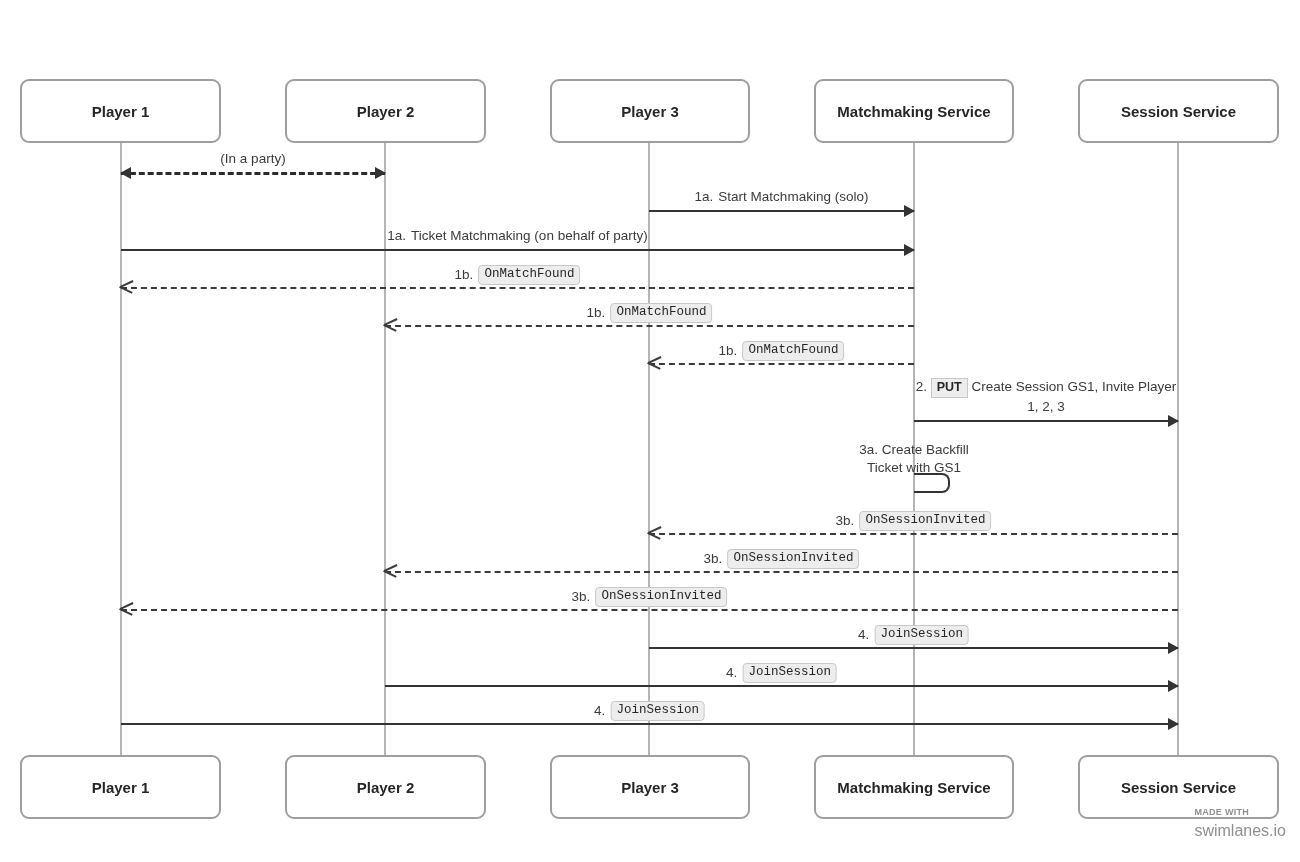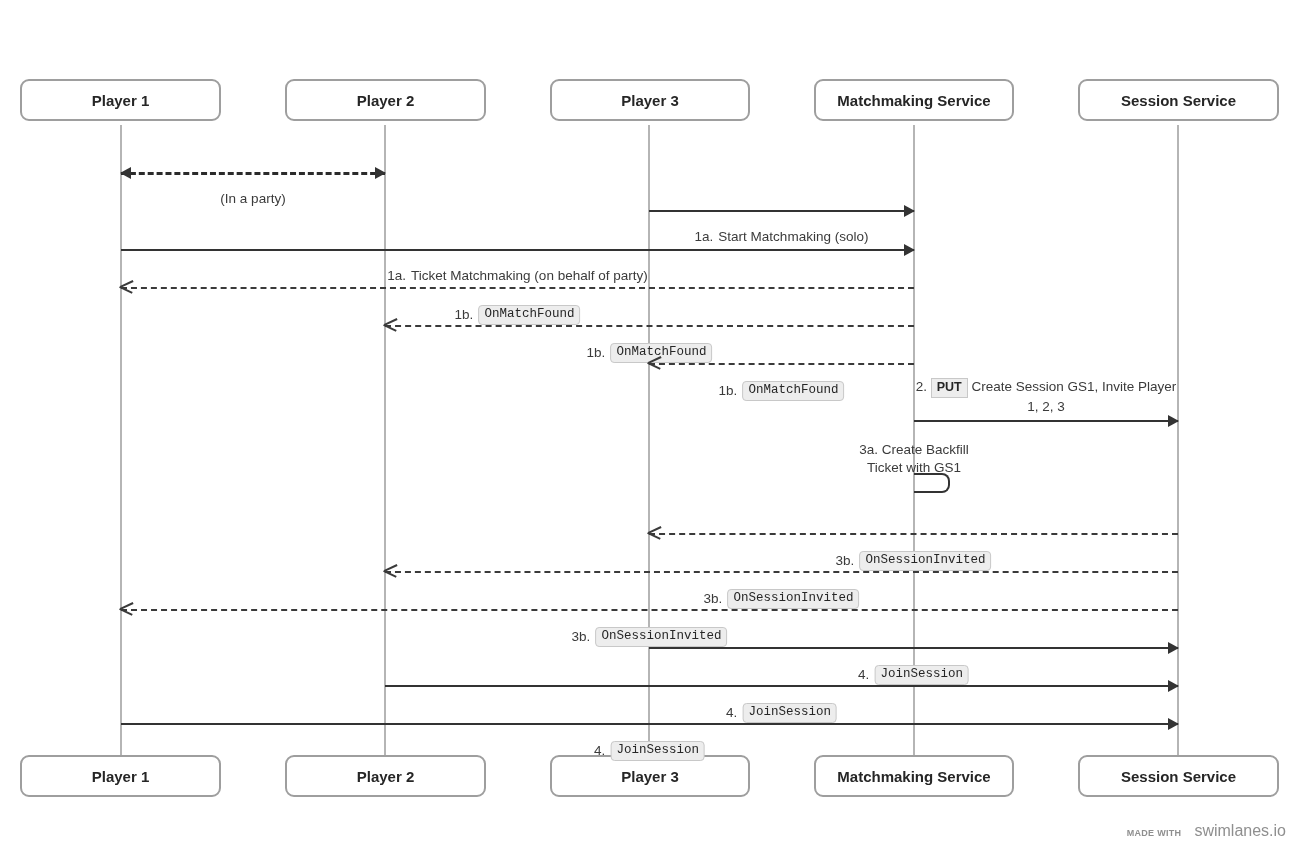--- a/index.html
+++ b/index.html
@@ -21,21 +21,21 @@
 
   
   .pbox{
     position:absolute;
     box-sizing:border-box;
     border:2px solid #9e9e9e;
     border-radius:9px;
     background:#fff;
     display:flex;align-items:center;justify-content:center;
     font-size:15px;font-weight:bold;color:#262626;
-    height:42px;
+    height:64px;
   }
 
   
   .lifeline{
     position:absolute;width:2px;background:#b5b5b5;
   }
 
   
   .msg{position:absolute;height:0;}
   .msg .line{
@@ -70,21 +70,21 @@
   .ohead.left span:last-child{transform-origin:0 0;transform:rotate(25deg);}
   .ohead.left{left:-1px;}
 
   .mlabel{
     position:absolute;
     white-space:nowrap;
     font-size:13.5px;color:#3b3b3b;
     display:flex;align-items:center;gap:5px;
     line-height:18px;
   }
-  .mlabel.center{transform:translateX(-50%);margin-top:40px;}
+  .mlabel.center{transform:translateX(-50%);}
   .mlabel.wrap{white-space:normal;text-align:center;display:block;}
 
   code.cd{
     font-family:"Liberation Mono", monospace;
     font-size:12.5px;
     background:#ededed;
     border:1px solid #c8c8c8;
     border-radius:4px;
     padding:1px 5px 2px;
     color:#262626;
@@ -104,21 +104,21 @@
   }
 
   .selflabel{
     position:absolute;text-align:center;
     font-size:13.5px;color:#3b3b3b;line-height:18px;margin-top:6px;
   }
 
   
   .watermark{
     position:absolute;right:14px;bottom:22px;
-    display:flex;align-items:baseline;gap:13px;
+    display:flex;align-items:baseline;gap:5px;flex-direction:column;
   }
   .watermark .made{
     font-size:9px;font-weight:bold;color:#8f8f8f;letter-spacing:.3px;
   }
   .watermark .brand{
     font-size:16px;color:#8f8f8f;
   }
 </style>
 </head>
 <body>

